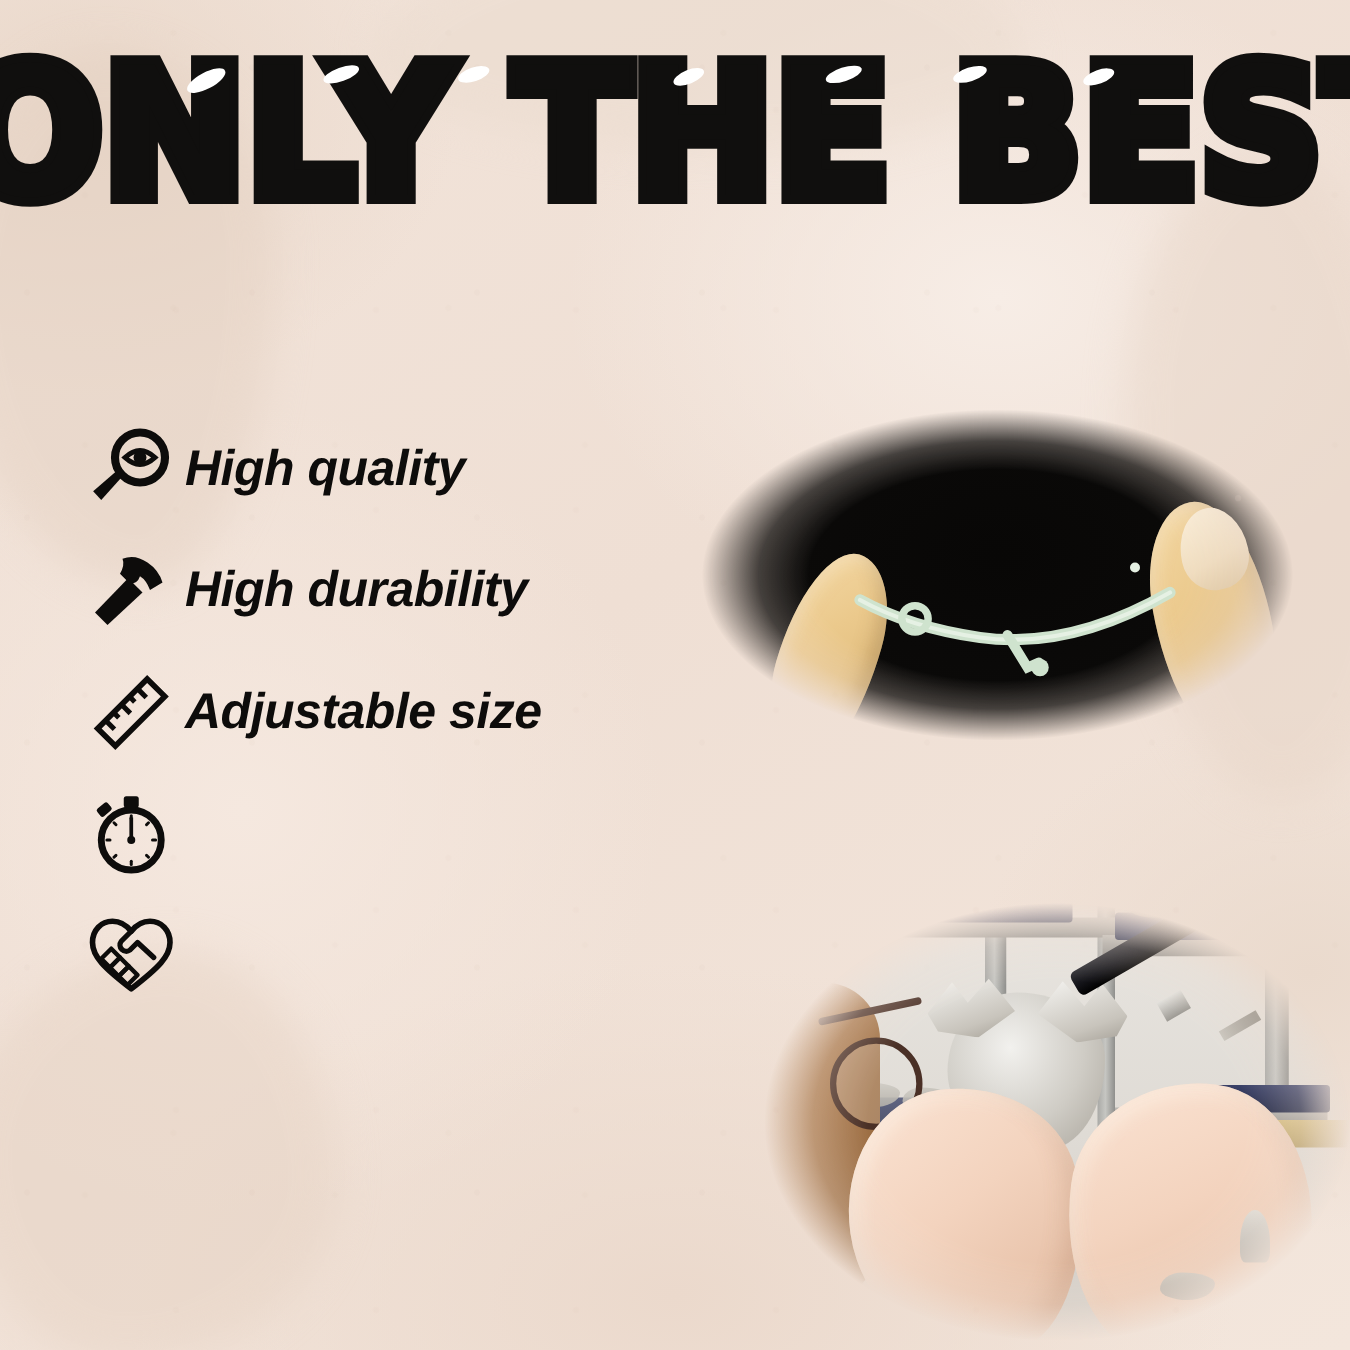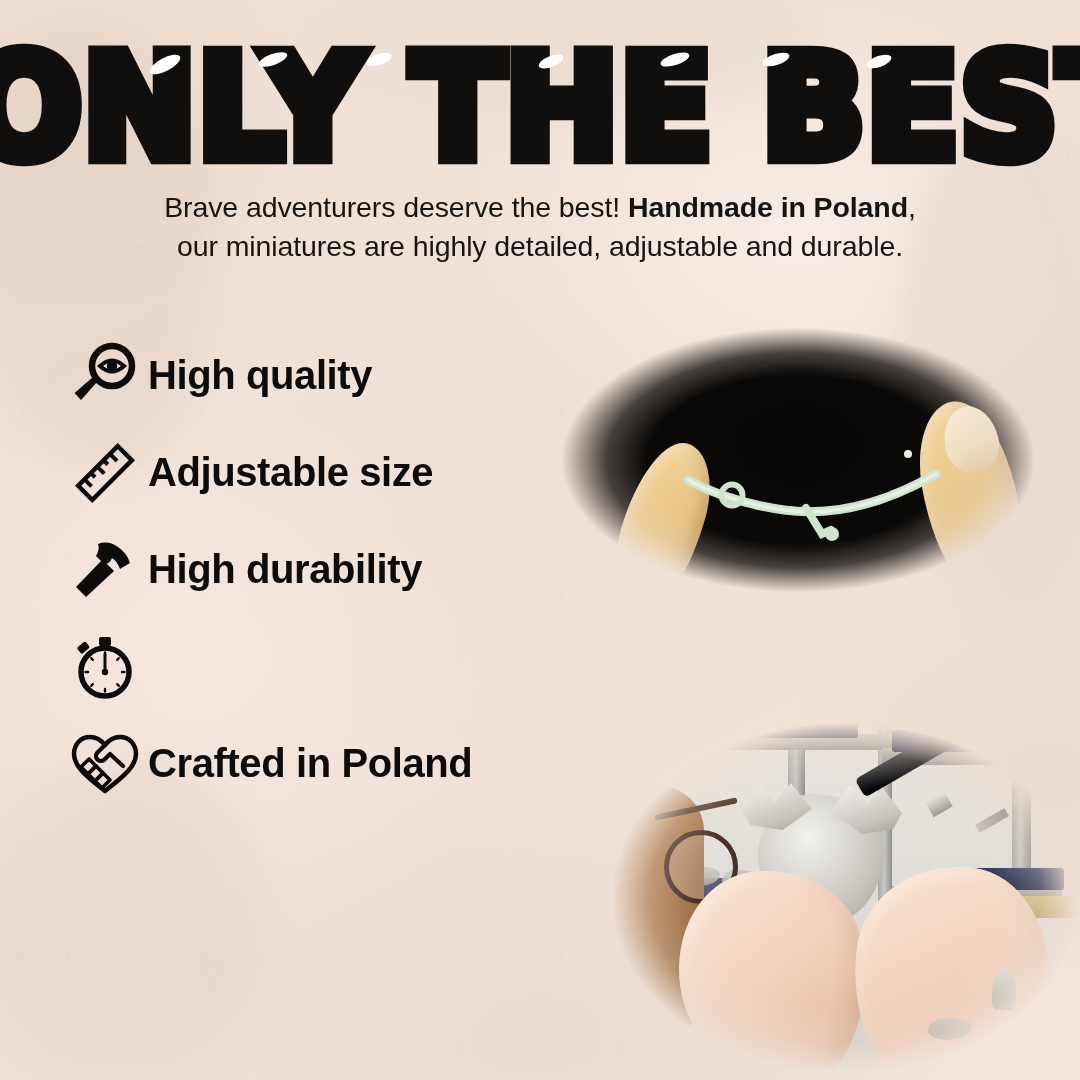--- a/index.html
+++ b/index.html
@@ -134,20 +134,21 @@
     justify-content: center;
   }
   .feature-icon svg { display: block; }
   .feature-label {
     font-family: "Liberation Sans", sans-serif;
     font-weight: 700;
     font-size: 40px;
     letter-spacing: -0.4px;
     color: #0D0C0B;
     white-space: nowrap;
+    font-style: italic;
   }
   .row-0 .feature-label,
   .row-1 .feature-label { font-size: 40px; }
   .row-3 .feature-label { font-size: 39px; }
 
   
   .photo {
     position: absolute;
     overflow: hidden;
   }
@@ -315,67 +316,61 @@
     <div class="headline">ONLY THE BEST</div>
     <div class="gloss" style="left:148px;top:22px;width:34px;height:13px;transform:rotate(-28deg);"></div>
     <div class="gloss" style="left:258px;top:18px;width:30px;height:11px;transform:rotate(-20deg);"></div>
     <div class="gloss" style="left:366px;top:18px;width:26px;height:11px;transform:rotate(-18deg);"></div>
     <div class="gloss" style="left:538px;top:20px;width:26px;height:11px;transform:rotate(-22deg);"></div>
     <div class="gloss" style="left:660px;top:18px;width:30px;height:11px;transform:rotate(-18deg);"></div>
     <div class="gloss" style="left:762px;top:18px;width:28px;height:11px;transform:rotate(-18deg);"></div>
     <div class="gloss" style="left:866px;top:20px;width:26px;height:11px;transform:rotate(-20deg);"></div>
   </div>
 
-  <div class="subtitle">
-    <div>
-      <span>Brave adventurers deserve the best! </span><span class="em">Handmade in Poland</span><span>,</span>
-    </div>
-    <div>our miniatures are highly detailed, adjustable and durable.</div>
-  </div>
 
   <div class="features">
 
     <div class="feature-row row-0">
       <div class="feature-icon">
         <svg width="72" height="72" viewBox="0 0 72 72">
           <circle cx="43" cy="26" r="20" fill="none" stroke="#0D0C0B" stroke-width="6.5"></circle>
           <path d="M31 26 q12 -11 24 0 q-12 11 -24 0 z" fill="none" stroke="#0D0C0B" stroke-width="4"></path>
           <circle cx="43" cy="26" r="5.2" fill="#0D0C0B"></circle>
           <path d="M28.5 41.5 L12 60 L5.5 53 L24 37" fill="#0D0C0B"></path>
         </svg>
       </div>
       <div class="feature-label">High quality</div>
+    </div>
+
+    <div class="feature-row row-1">
+      <div class="feature-icon">
+        <svg width="72" height="72" viewBox="0 0 72 72">
+          <path d="M29 10 q10 -4 20 3 q9 6 12 16 l-10 6 q-3 -8 -8 -11 q-2 6 -8 6 l-8 -8 q4 -7 2 -12 z" fill="#0D0C0B"></path>
+          <path d="M33.5 25.5 L45 37 L17 63 L7 53 Z" fill="#0D0C0B"></path>
+        </svg>
+      </div>
+      <div class="feature-label">High durability</div>
     </div>
 
     <div class="feature-row row-2">
       <div class="feature-icon">
         <svg width="72" height="72" viewBox="0 0 72 72">
           <g transform="rotate(-45 36 36)">
             <rect x="8" y="26" width="56" height="20" fill="none" stroke="#0D0C0B" stroke-width="4.5"></rect>
             <g stroke="#0D0C0B" stroke-width="4">
               <line x1="17" y1="26" x2="17" y2="36"></line>
               <line x1="26" y1="26" x2="26" y2="32"></line>
               <line x1="35" y1="26" x2="35" y2="36"></line>
               <line x1="44" y1="26" x2="44" y2="32"></line>
               <line x1="53" y1="26" x2="53" y2="36"></line>
             </g>
           </g>
         </svg>
       </div>
       <div class="feature-label">Adjustable size</div>
-    </div>
-
-    <div class="feature-row row-1">
-      <div class="feature-icon">
-        <svg width="72" height="72" viewBox="0 0 72 72">
-          <path d="M29 10 q10 -4 20 3 q9 6 12 16 l-10 6 q-3 -8 -8 -11 q-2 6 -8 6 l-8 -8 q4 -7 2 -12 z" fill="#0D0C0B"></path>
-          <path d="M33.5 25.5 L45 37 L17 63 L7 53 Z" fill="#0D0C0B"></path>
-        </svg>
-      </div>
-      <div class="feature-label">High durability</div>
     </div>
 
 
     <div class="feature-row row-4">
       <div class="feature-icon">
         <svg width="72" height="72" viewBox="0 0 72 72">
           <circle cx="36" cy="41" r="24" fill="none" stroke="#0D0C0B" stroke-width="5.5"></circle>
           <rect x="30" y="6" width="12" height="9" rx="2" fill="#0D0C0B"></rect>
           <rect x="32.5" y="13" width="7" height="6" fill="#0D0C0B"></rect>
           <rect x="9" y="13" width="11" height="8" rx="2" fill="#0D0C0B" transform="rotate(-40 14 17)"></rect>
@@ -400,21 +395,20 @@
         <svg width="72" height="72" viewBox="0 0 72 72">
           <path d="M36 63 C14 46 5 37 5 26 C5 16 12 9 21 9 C27 9 32 12 36 17 C40 12 45 9 51 9 C60 9 67 16 67 26 C67 37 58 46 36 63 Z" fill="none" stroke="#0D0C0B" stroke-width="4.5" stroke-linejoin="round"></path>
           <path d="M36 17 L28 25 a5 5 0 0 0 7 7 l6 -6 l13 12" fill="none" stroke="#0D0C0B" stroke-width="4.2" stroke-linejoin="round" stroke-linecap="round"></path>
           <g fill="none" stroke="#0D0C0B" stroke-width="3.6" stroke-linejoin="round">
             <path d="M20 31 l-8 8 l7 7 l8 -8 z"></path>
             <path d="M27 38 l-8 8 l7 7 l8 -8 z"></path>
             <path d="M34 45 l-8 8 l7 7 l8 -8 z"></path>
           </g>
         </svg>
       </div>
-      <div class="feature-label">Crafted in Poland</div>
     </div>
 
   </div>
 
   <div class="photo photo-top">
     <div class="photo-inner">
       <div class="dark-field"></div>
       <div class="speck" style="left:36px;top:44px;width:7px;height:7px;"></div>
       <div class="speck" style="left:58px;top:70px;width:5px;height:5px;"></div>
       <div class="speck" style="left:30px;top:110px;width:6px;height:6px;"></div>

